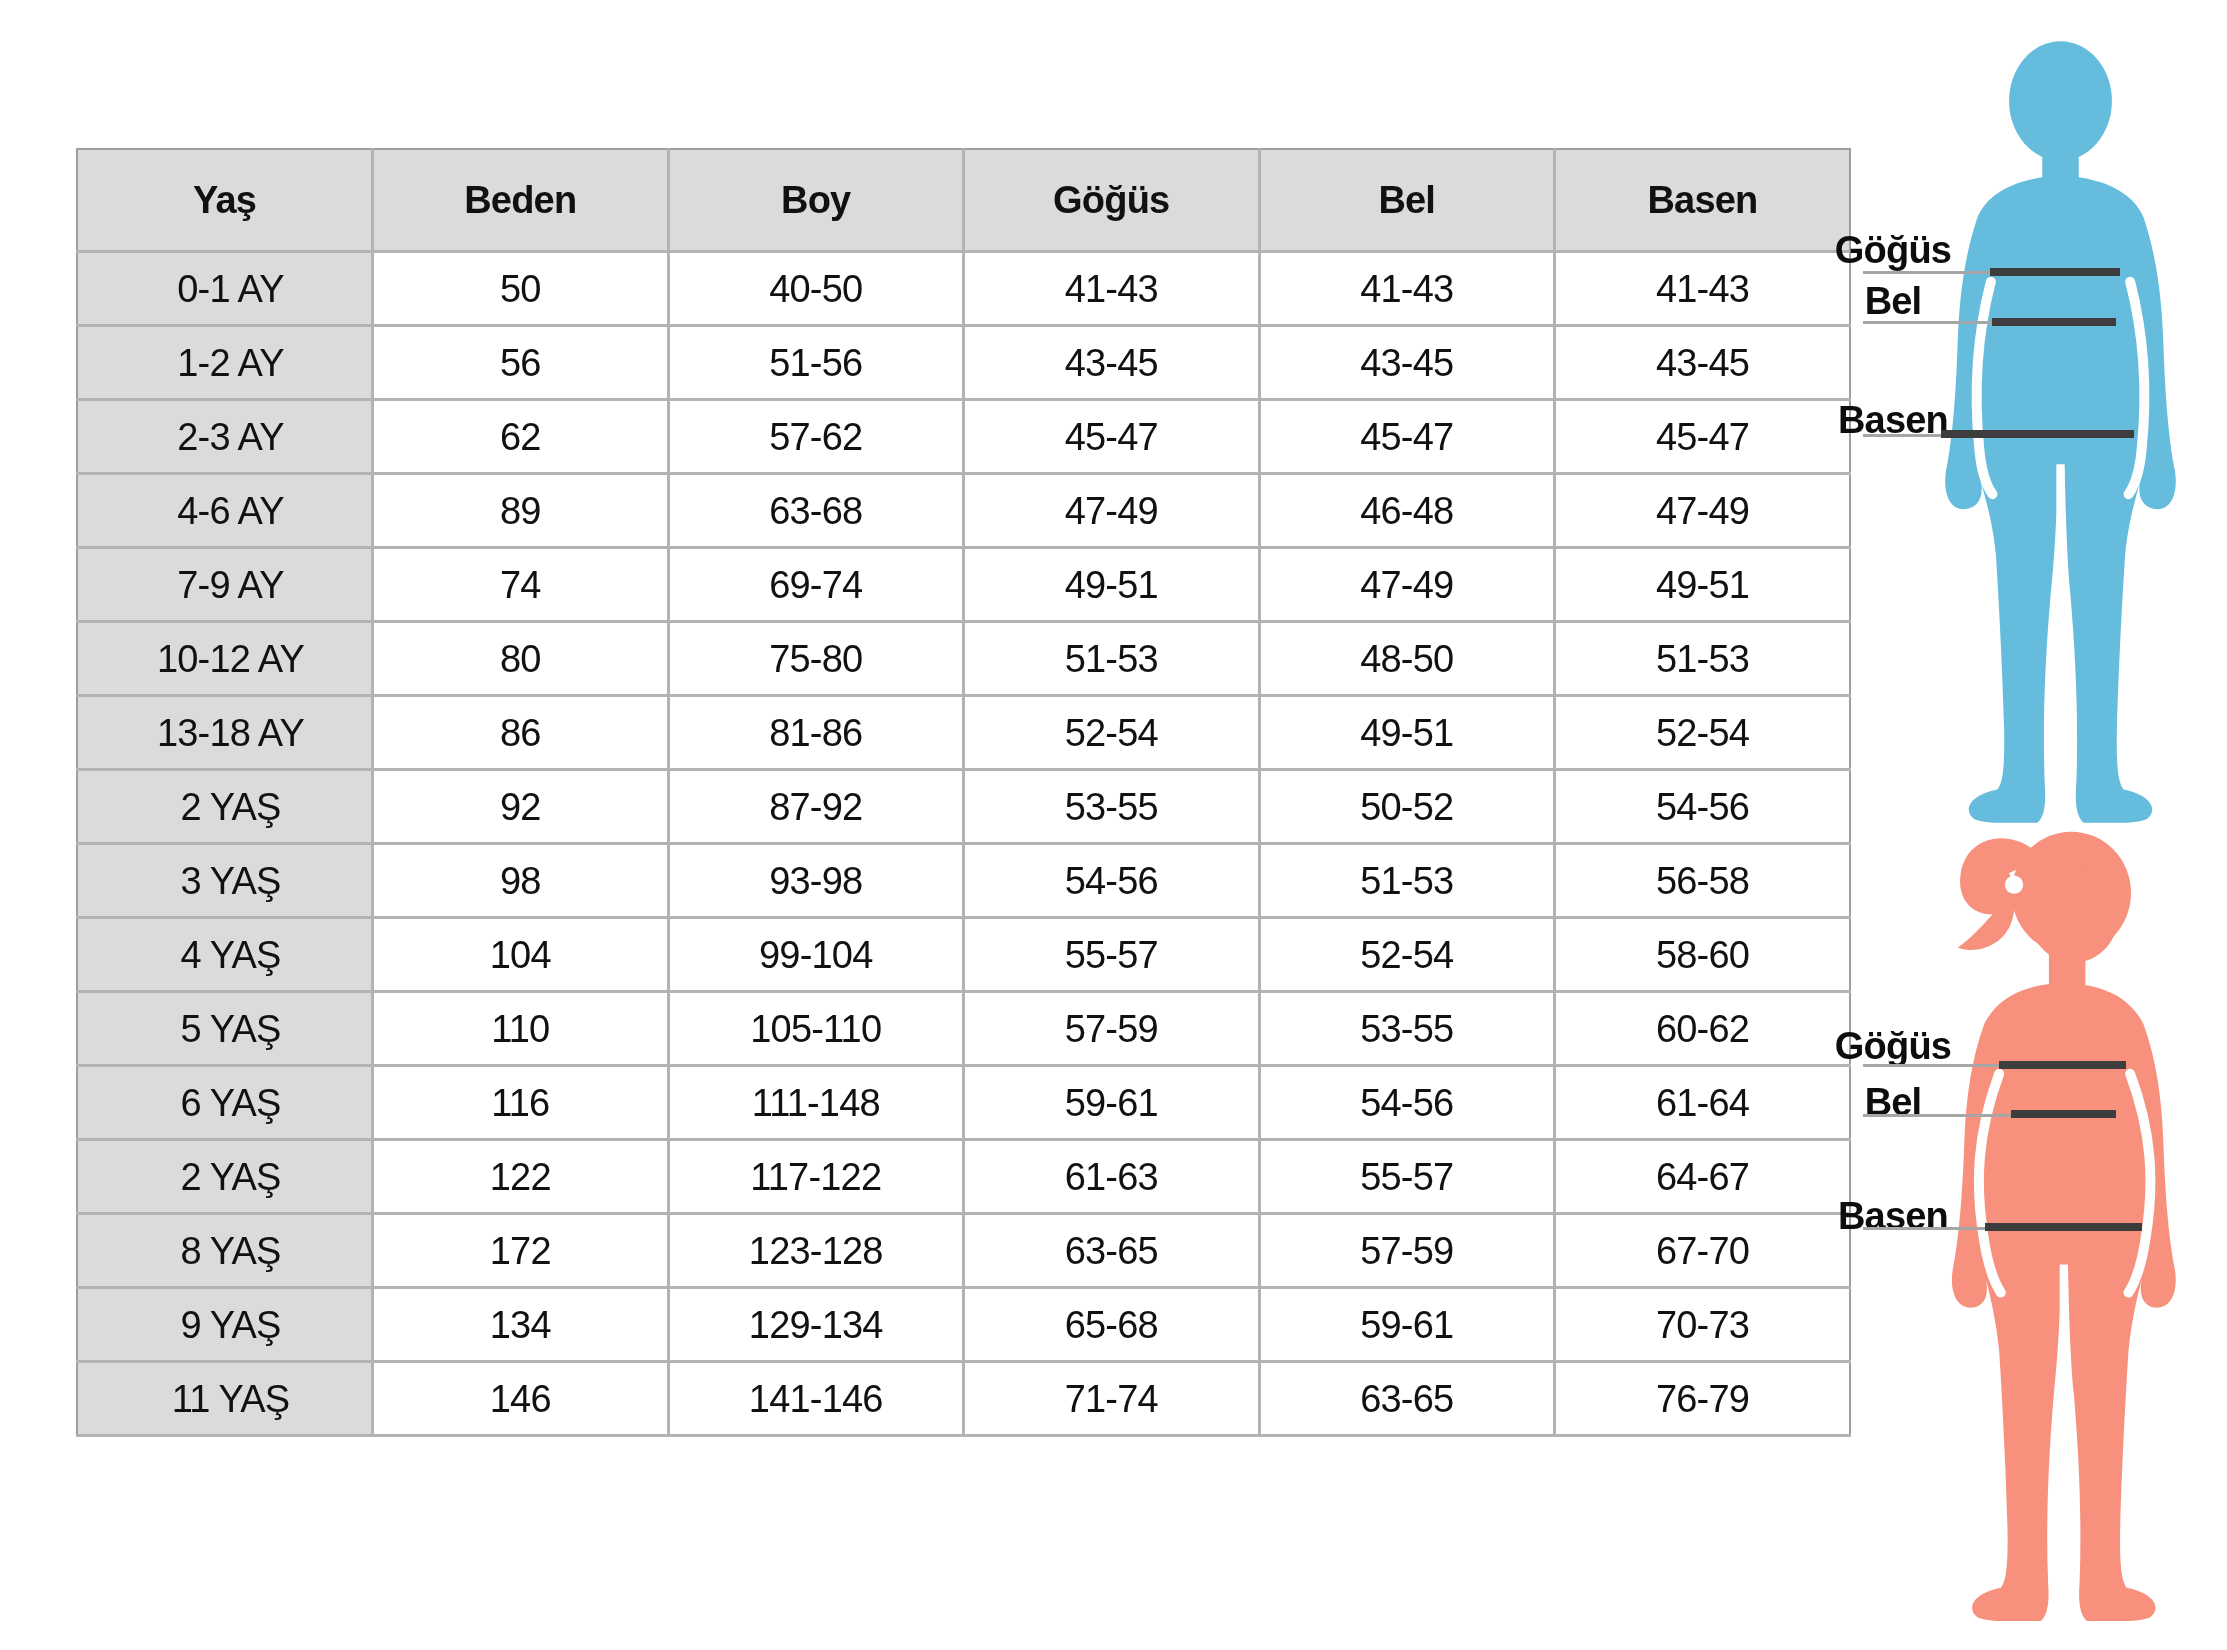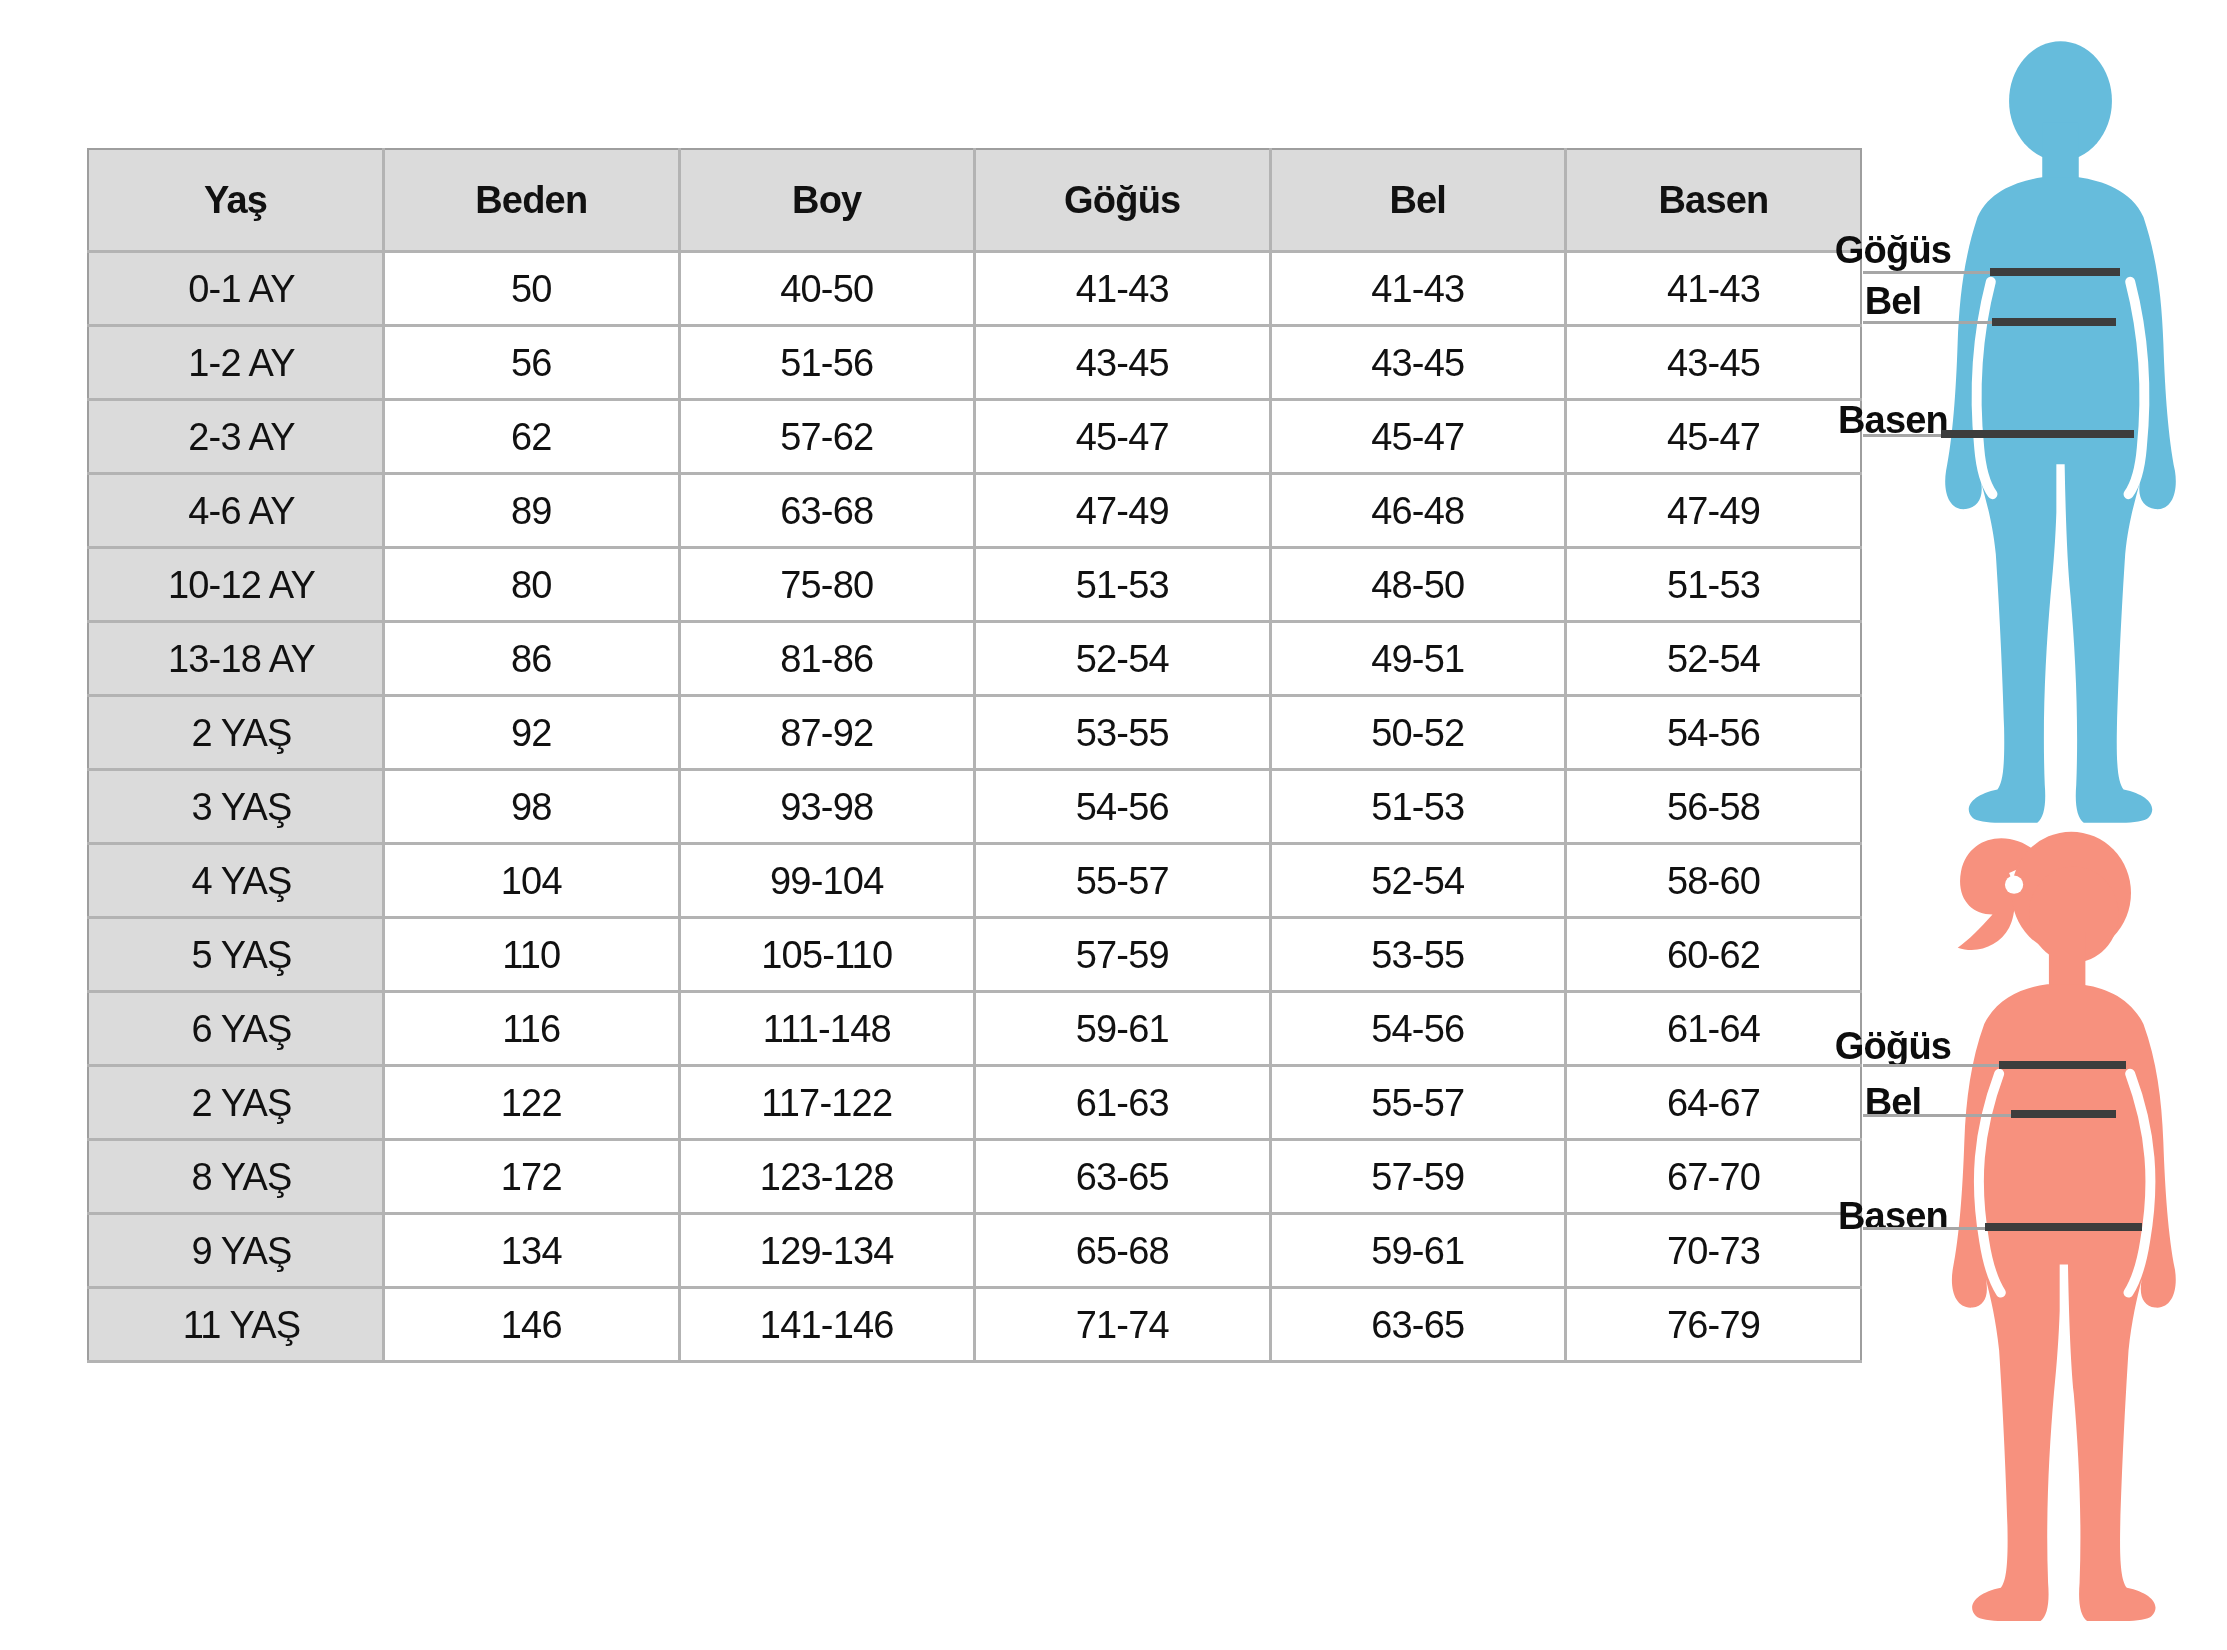--- a/index.html
+++ b/index.html
@@ -2,21 +2,21 @@
 <html style="font-size:13.3px"><head>
 <meta charset="utf-8">
 <style>
   html,body{margin:0;padding:0;background:#ffffff;}
   #page{position:relative;width:2227px;height:1650px;background:#ffffff;overflow:hidden;
         font-family:"Liberation Sans","DejaVu Sans",sans-serif;color:#111;}
 
   
   #size-table{position:absolute;left:76px;top:148px;width:1775px;
               border-collapse:collapse;table-layout:fixed;
-              border:2.5px solid #9e9e9e;background:#fff;margin-left:11px;}
+              border:2.5px solid #9e9e9e;background:#fff;}
   #size-table th,#size-table td{
       border-right:3.3px solid #b3b3b3;
       border-bottom:3.3px solid #b3b3b3;
       text-align:center;vertical-align:middle;
       font-size:38px;line-height:1;letter-spacing:-0.8px;
       padding:0;}
   #size-table th:last-child,#size-table td:last-child{border-right:none;}
   #size-table thead th{height:100px;background:#dbdbdb;font-weight:bold;}
   #size-table tbody tr{height:74px;}
   #size-table tbody th.rowhead{background:#dbdbdb;font-weight:normal;padding-left:12px;}
@@ -71,20 +71,28 @@
           <td class="datacell">45-47</td>
           <td class="datacell">45-47</td>
         </tr>
         <tr>
           <th class="rowhead">4-6 AY</th>
           <td class="datacell">89</td>
           <td class="datacell">63-68</td>
           <td class="datacell">47-49</td>
           <td class="datacell">46-48</td>
           <td class="datacell">47-49</td>
+        </tr>
+        <tr>
+          <th class="rowhead">7-9 AY</th>
+          <td class="datacell">74</td>
+          <td class="datacell">69-74</td>
+          <td class="datacell">49-51</td>
+          <td class="datacell">47-49</td>
+          <td class="datacell">49-51</td>
         </tr>
         <tr>
           <th class="rowhead">10-12 AY</th>
           <td class="datacell">80</td>
           <td class="datacell">75-80</td>
           <td class="datacell">51-53</td>
           <td class="datacell">48-50</td>
           <td class="datacell">51-53</td>
         </tr>
         <tr>

